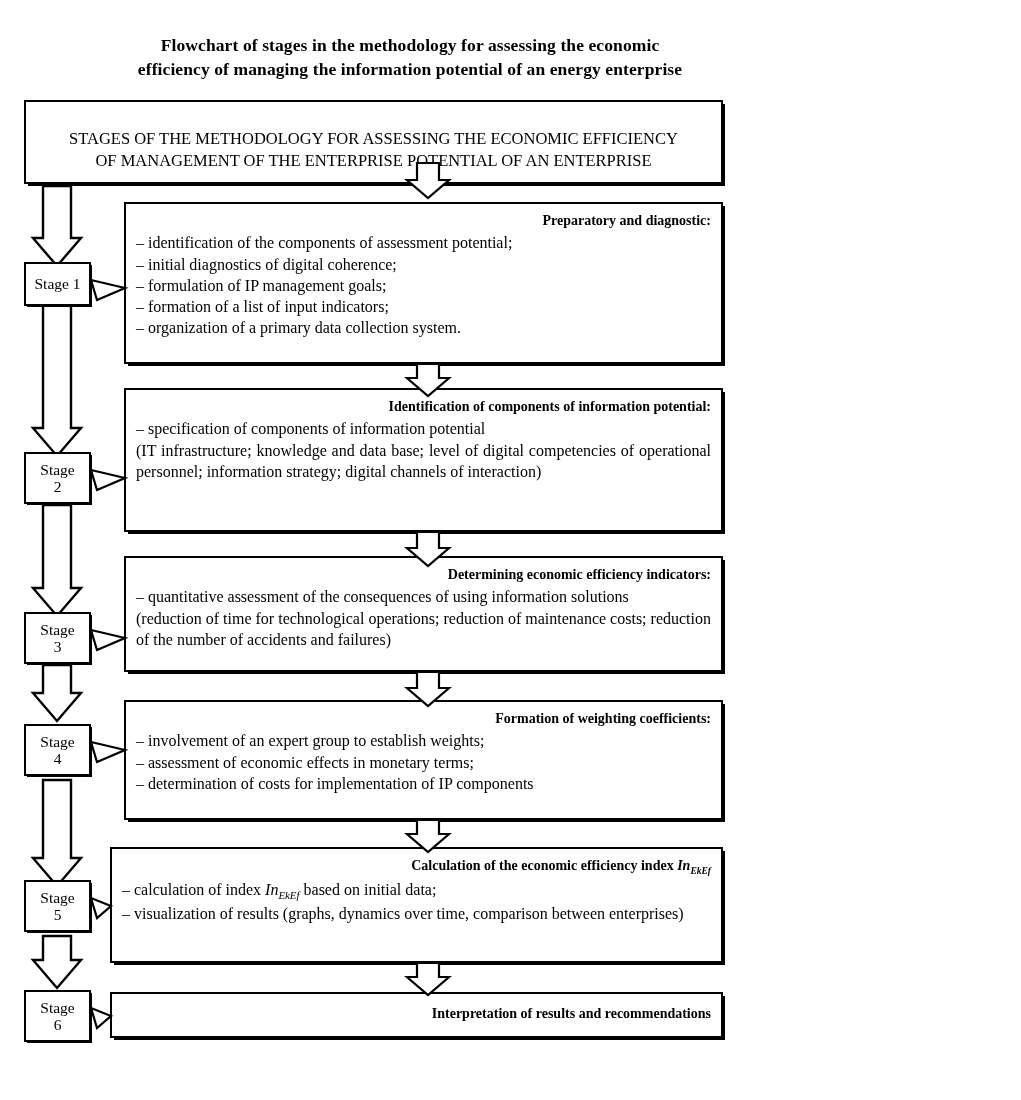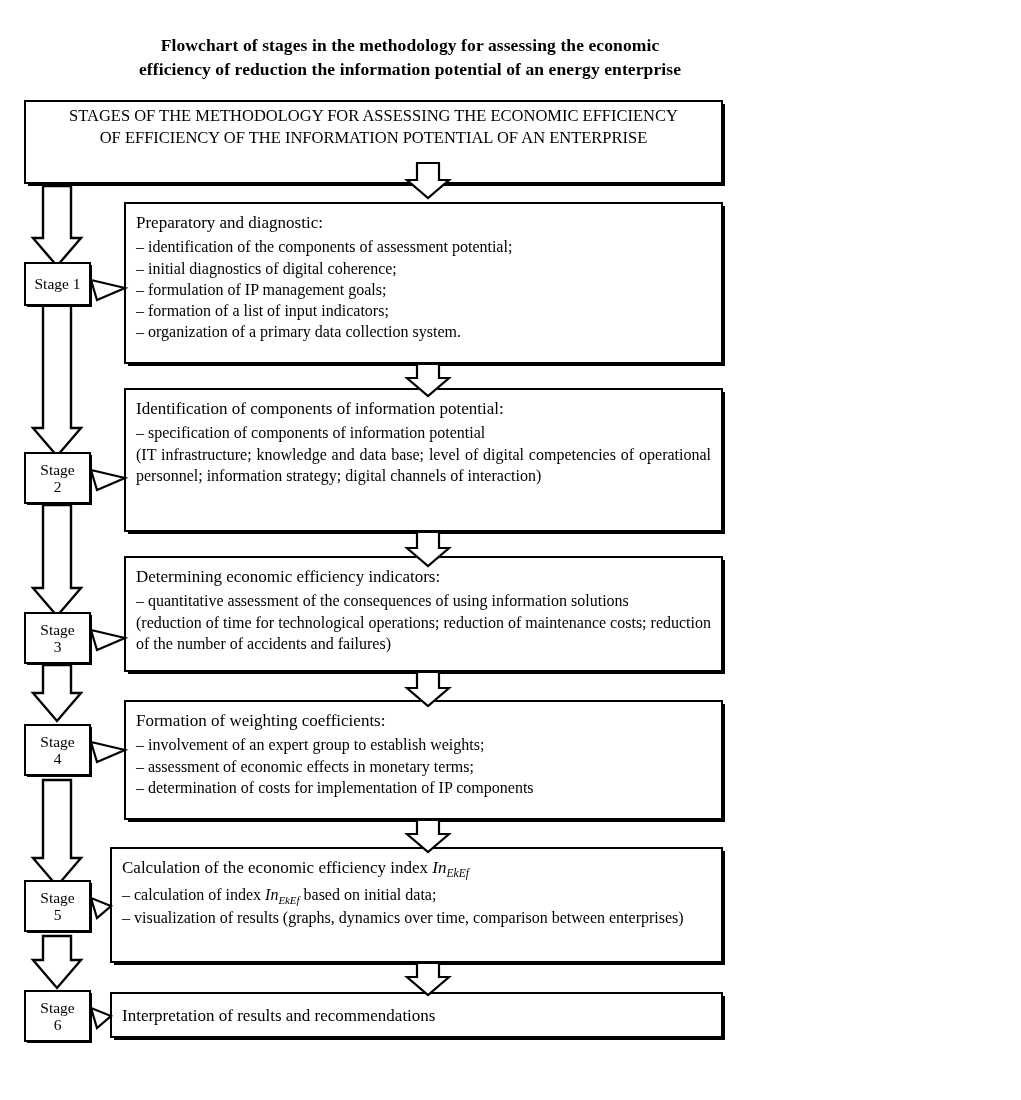--- a/index.html
+++ b/index.html
@@ -16,26 +16,26 @@
     letter-spacing:.1px;
   }
 
   
   .box{
     position:absolute;background:#fff;box-sizing:border-box;
     border:2px solid #000;
     box-shadow:3px 3px 0 -1px #000;
   }
   .hdrbox{
-    text-align:center;font-size:16.5px;line-height:1.35;padding-top:3px;
+    text-align:center;font-size:16.5px;line-height:1.35;padding-top:26px;
   }
 
   .content{font-size:16px;line-height:1.32;}
   .content .hd{
-    display:block;text-align:left;font-weight:normal;font-size:17px;
+    display:block;text-align:right;font-weight:bold;font-size:14px;
     margin:0 0 2px 0;
   }
   .content .ln{display:block;text-align:left;}
   .content .just{display:block;text-align:justify;text-align-last:left;}
   .inner{position:absolute;left:10px;right:10px;top:8px;}
 
   .idx{font-style:italic;}
   .idx sub{font-style:italic;font-size:.68em;letter-spacing:0;}
 
   
@@ -53,21 +53,21 @@
   #ink .k{fill:#fff;stroke:#000;stroke-width:2.4;stroke-linejoin:miter;}
   #ink .kt{fill:#fff;stroke:#000;stroke-width:2.2;stroke-linejoin:miter;}
 </style>
 </head>
 <body>
 
 <div id="stage">
 
   <div class="title">
     <span>Flowchart of stages in the methodology for assessing the economic</span><br>
-    <span>efficiency of reduction the information potential of an energy enterprise</span>
+    <span>efficiency of managing the information potential of an energy enterprise</span>
   </div>
 
   <svg id="ink" viewBox="0 0 1021 1100">
 
     <path class="k" d="M43,186 L43,238 L33,238 L57,266 L81,238 L71,238 L71,186 Z"></path>
 
     <path class="k" d="M43,305 L43,428 L33,428 L57,456 L81,456 L71,428 L71,428 L71,305 Z" style="display:none"></path>
     <path class="k" d="M43,305 L43,428 L33,428 L57,456 L81,428 L71,428 L71,305 Z"></path>
 
     <path class="k" d="M43,505 L43,588 L33,588 L57,616 L81,588 L71,588 L71,505 Z"></path>
@@ -88,21 +88,21 @@
     <path class="kt" d="M91,280 L125,288 L97,300 Z"></path>
     <path class="kt" d="M91,470 L125,478 L97,490 Z"></path>
     <path class="kt" d="M91,630 L125,638 L97,650 Z"></path>
     <path class="kt" d="M91,742 L125,750 L97,762 Z"></path>
     <path class="kt" d="M91,898 L111,906 L97,918 Z"></path>
     <path class="kt" d="M91,1008 L111,1016 L97,1028 Z"></path>
   </svg>
 
   <div class="box hdrbox" style="left:24px;top:100px;width:699px;height:84px;">
     <span>STAGES OF THE METHODOLOGY FOR ASSESSING THE ECONOMIC EFFICIENCY</span><br>
-    <span>OF EFFICIENCY OF THE INFORMATION POTENTIAL OF AN ENTERPRISE</span>
+    <span>OF MANAGEMENT OF THE ENTERPRISE POTENTIAL OF AN ENTERPRISE</span>
   </div>
 
   <div class="stage" style="left:24px;top:262px;width:67px;height:44px;">
     <span>Stage 1</span>
   </div>
   <div class="box content" style="left:124px;top:202px;width:599px;height:162px;">
     <div class="inner">
       <span class="hd">Preparatory and diagnostic:</span>
       <span class="ln">– identification of the components of assessment potential;</span>
       <span class="ln">– initial diagnostics of digital coherence;</span>

